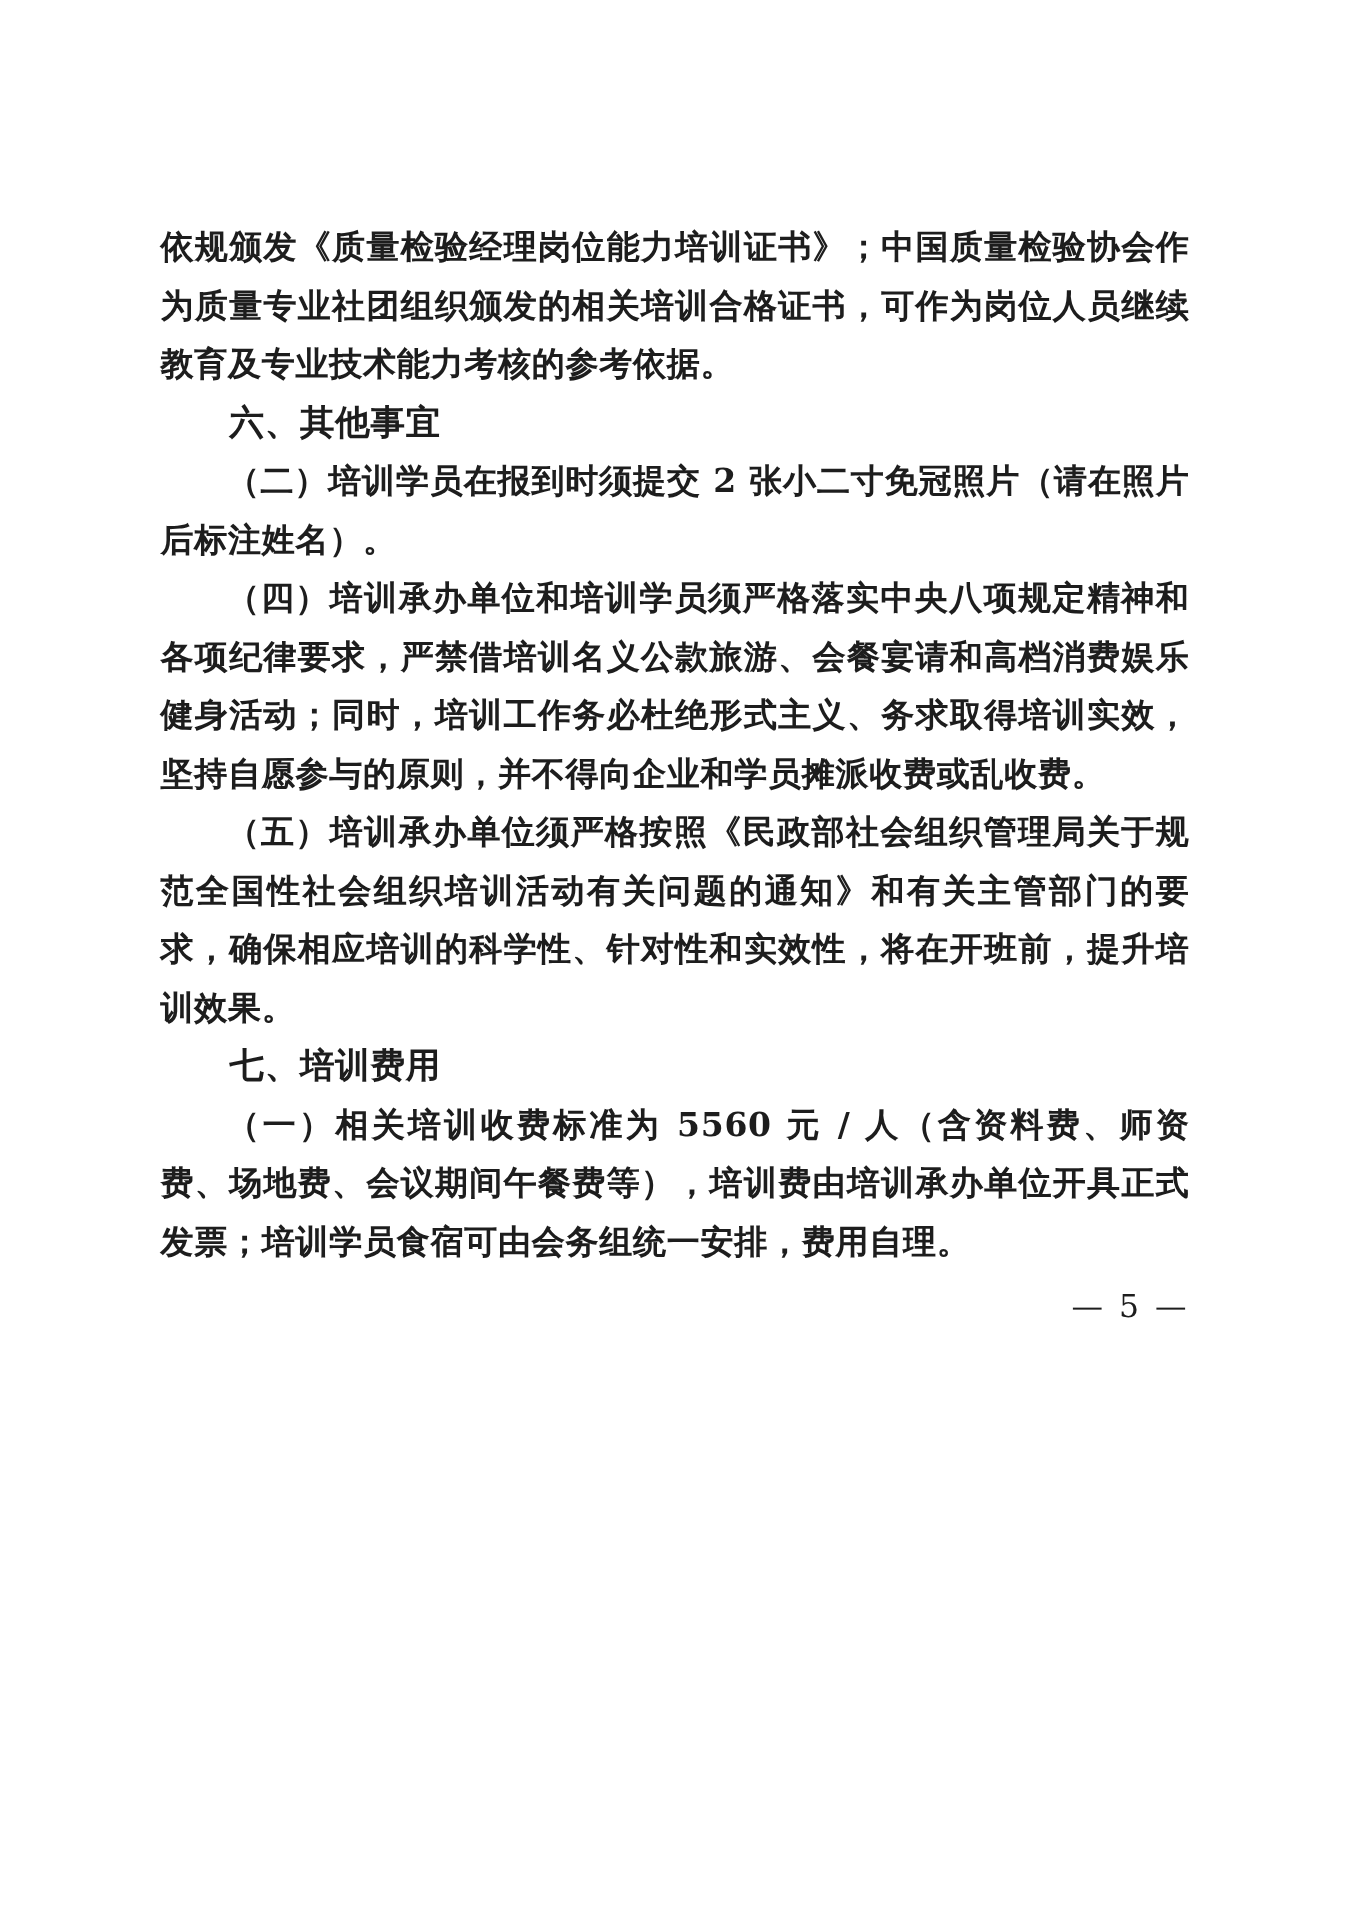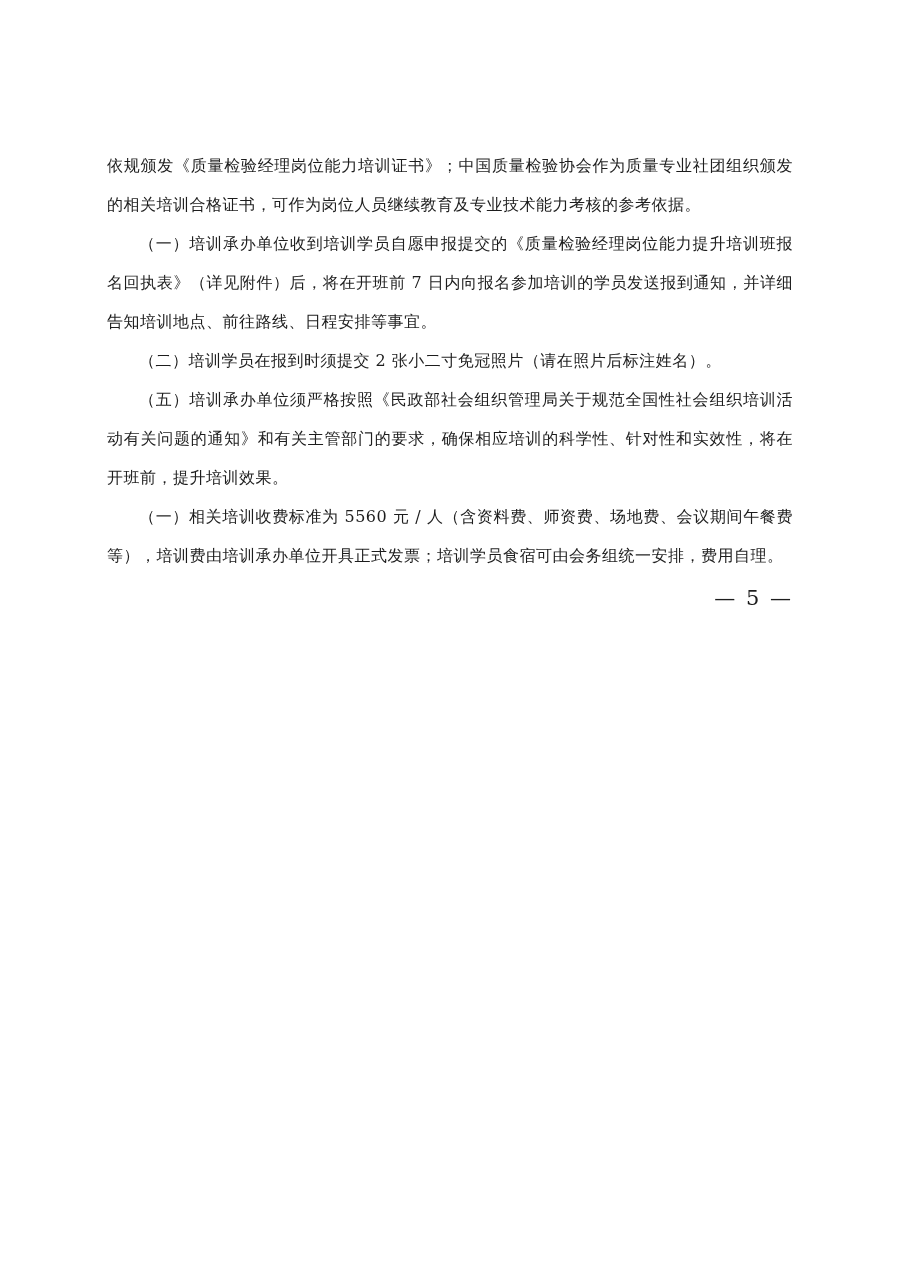--- a/index.html
+++ b/index.html
@@ -19,25 +19,25 @@
   .text-body {
     position: absolute;
     left: 107px;
     top: 146px;
     width: 686px;
   }
   .text-body p,
   .text-body h2 {
     margin: 0;
     padding: 0;
-    font-size: 16px;
+    font-size: 22px;
     line-height: 39px;
     text-align: justify;
     letter-spacing: 0.5px;
-    font-weight: normal;
+    font-weight: bold;
   }
   .text-body p {
     text-indent: 2em;
   }
   .text-body p.no-indent {
     text-indent: 0;
   }
   .text-body h2.section-heading {
     text-indent: 2em;
     font-family: "DejaVu Sans", "Liberation Sans", sans-serif;
@@ -54,29 +54,31 @@
   }
 </style>
 </head>
 <body>
 
 <div class="page">
   <div class="text-body">
 
     <p class="no-indent">依规颁发《质量检验经理岗位能力培训证书》；中国质量检验协会作为质量专业社团组织颁发的相关培训合格证书，可作为岗位人员继续教育及专业技术能力考核的参考依据。</p>
 
+    <h2 class="section-heading">六、其他事宜</h2>
 
-    <p>（一）培训承办单位收到培训学员自愿申报提交的《质量检验经理岗位能力提升培训班报名回执表》（详见附件）后，将在开班前 7 日内向报名参加培训的学员发送报到通知，并详细告知培训地点、前往路线、日程安排等事宜。</p>
 
     <p>（二）培训学员在报到时须提交 2 张小二寸免冠照片（请在照片后标注姓名）。</p>
 
 
+    <p>（四）培训承办单位和培训学员须严格落实中央八项规定精神和各项纪律要求，严禁借培训名义公款旅游、会餐宴请和高档消费娱乐健身活动；同时，培训工作务必杜绝形式主义、务求取得培训实效，坚持自愿参与的原则，并不得向企业和学员摊派收费或乱收费。</p>
 
     <p>（五）培训承办单位须严格按照《民政部社会组织管理局关于规范全国性社会组织培训活动有关问题的通知》和有关主管部门的要求，确保相应培训的科学性、针对性和实效性，将在开班前，提升培训效果。</p>
 
 
+    <h2 class="section-heading">七、培训费用</h2>
 
     <p>（一）相关培训收费标准为 5560 元 / 人（含资料费、师资费、场地费、会议期间午餐费等），培训费由培训承办单位开具正式发票；培训学员食宿可由会务组统一安排，费用自理。</p>
 
     <div class="page-number">— 5 —</div>
 
   </div>
 </div>
 
 </body></html>

